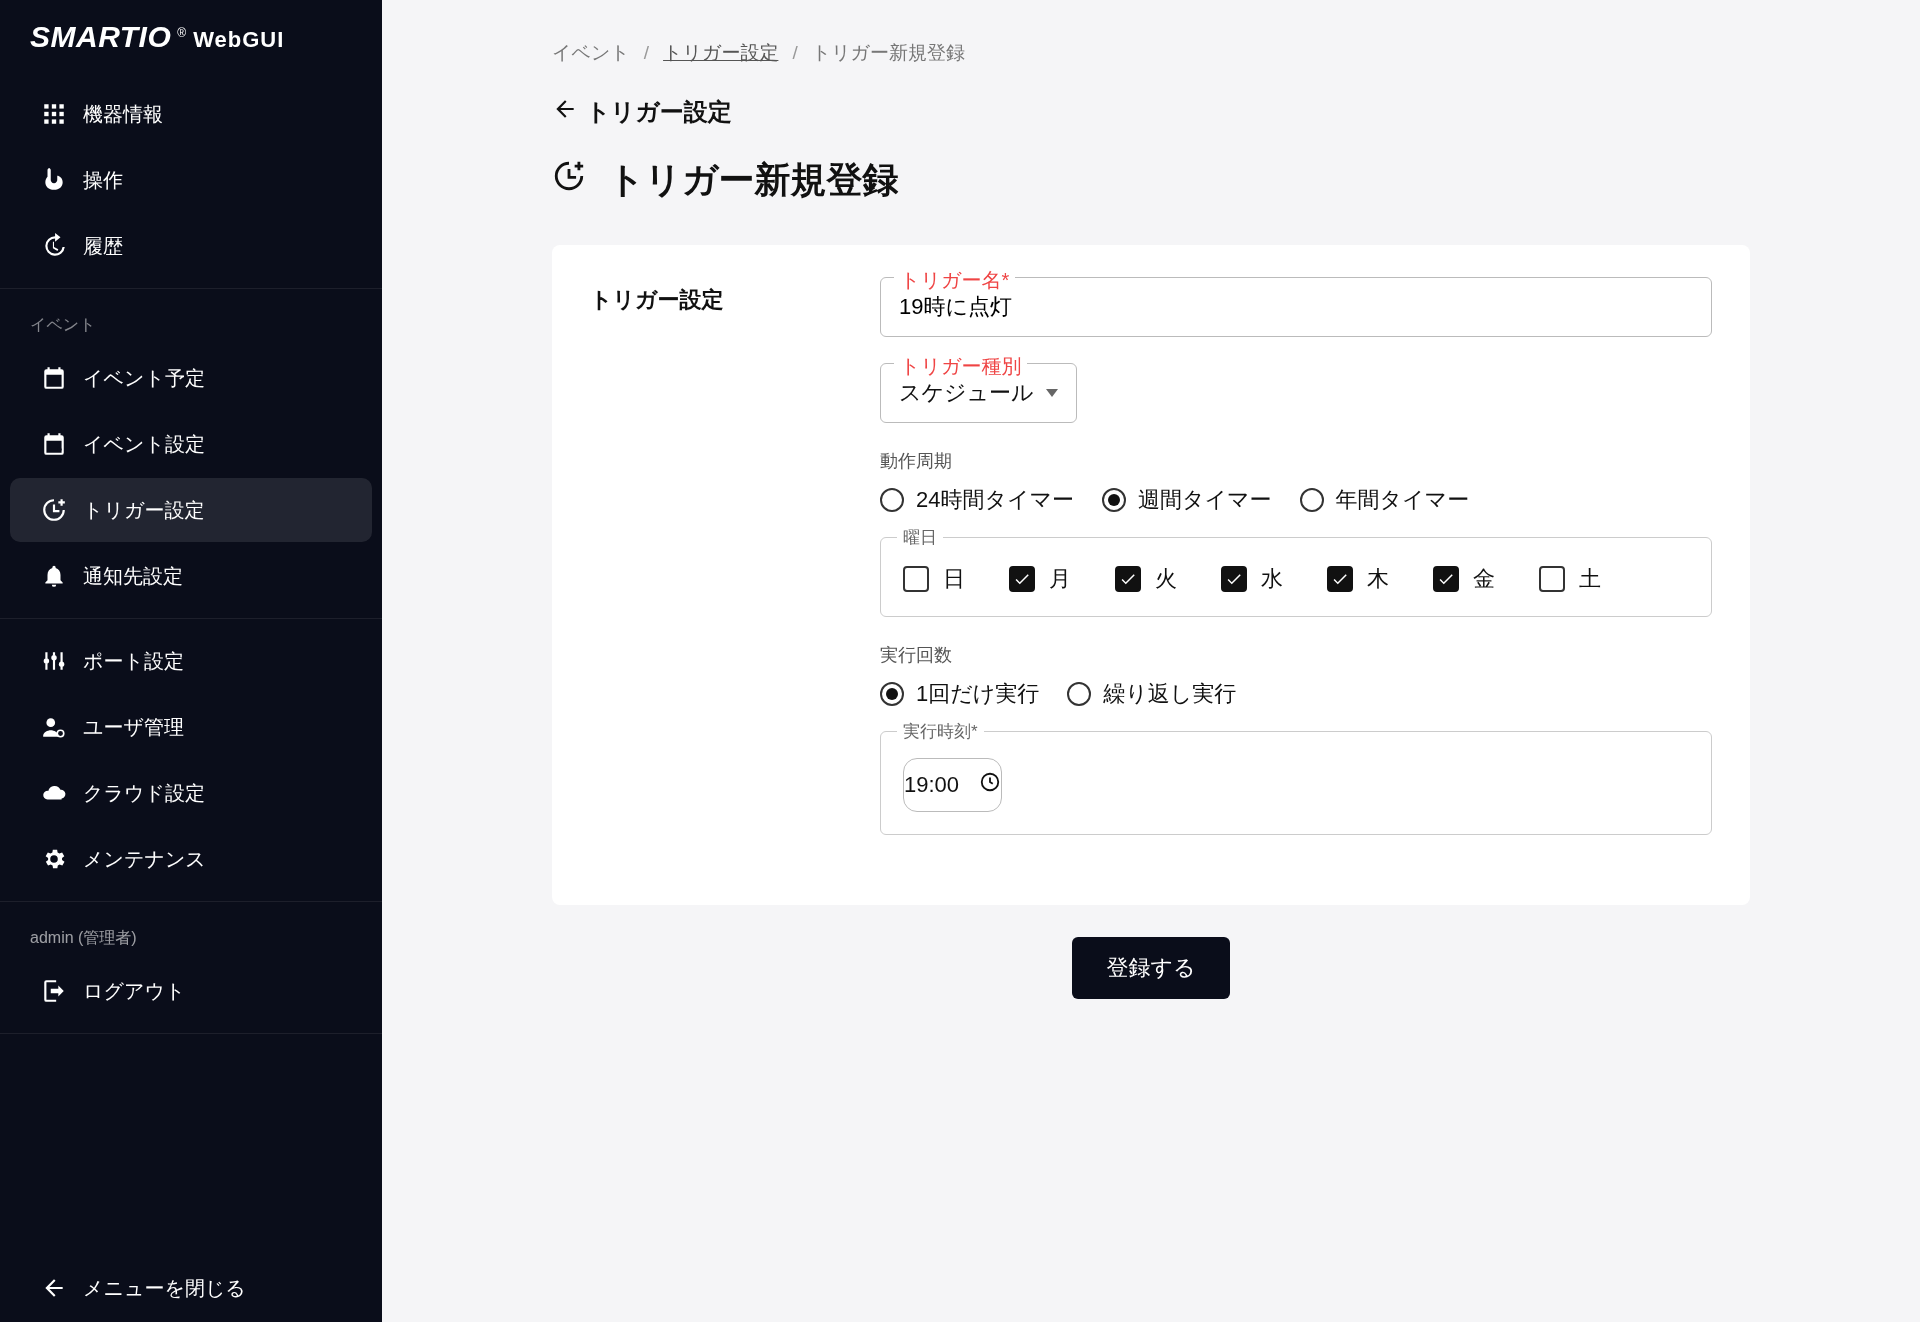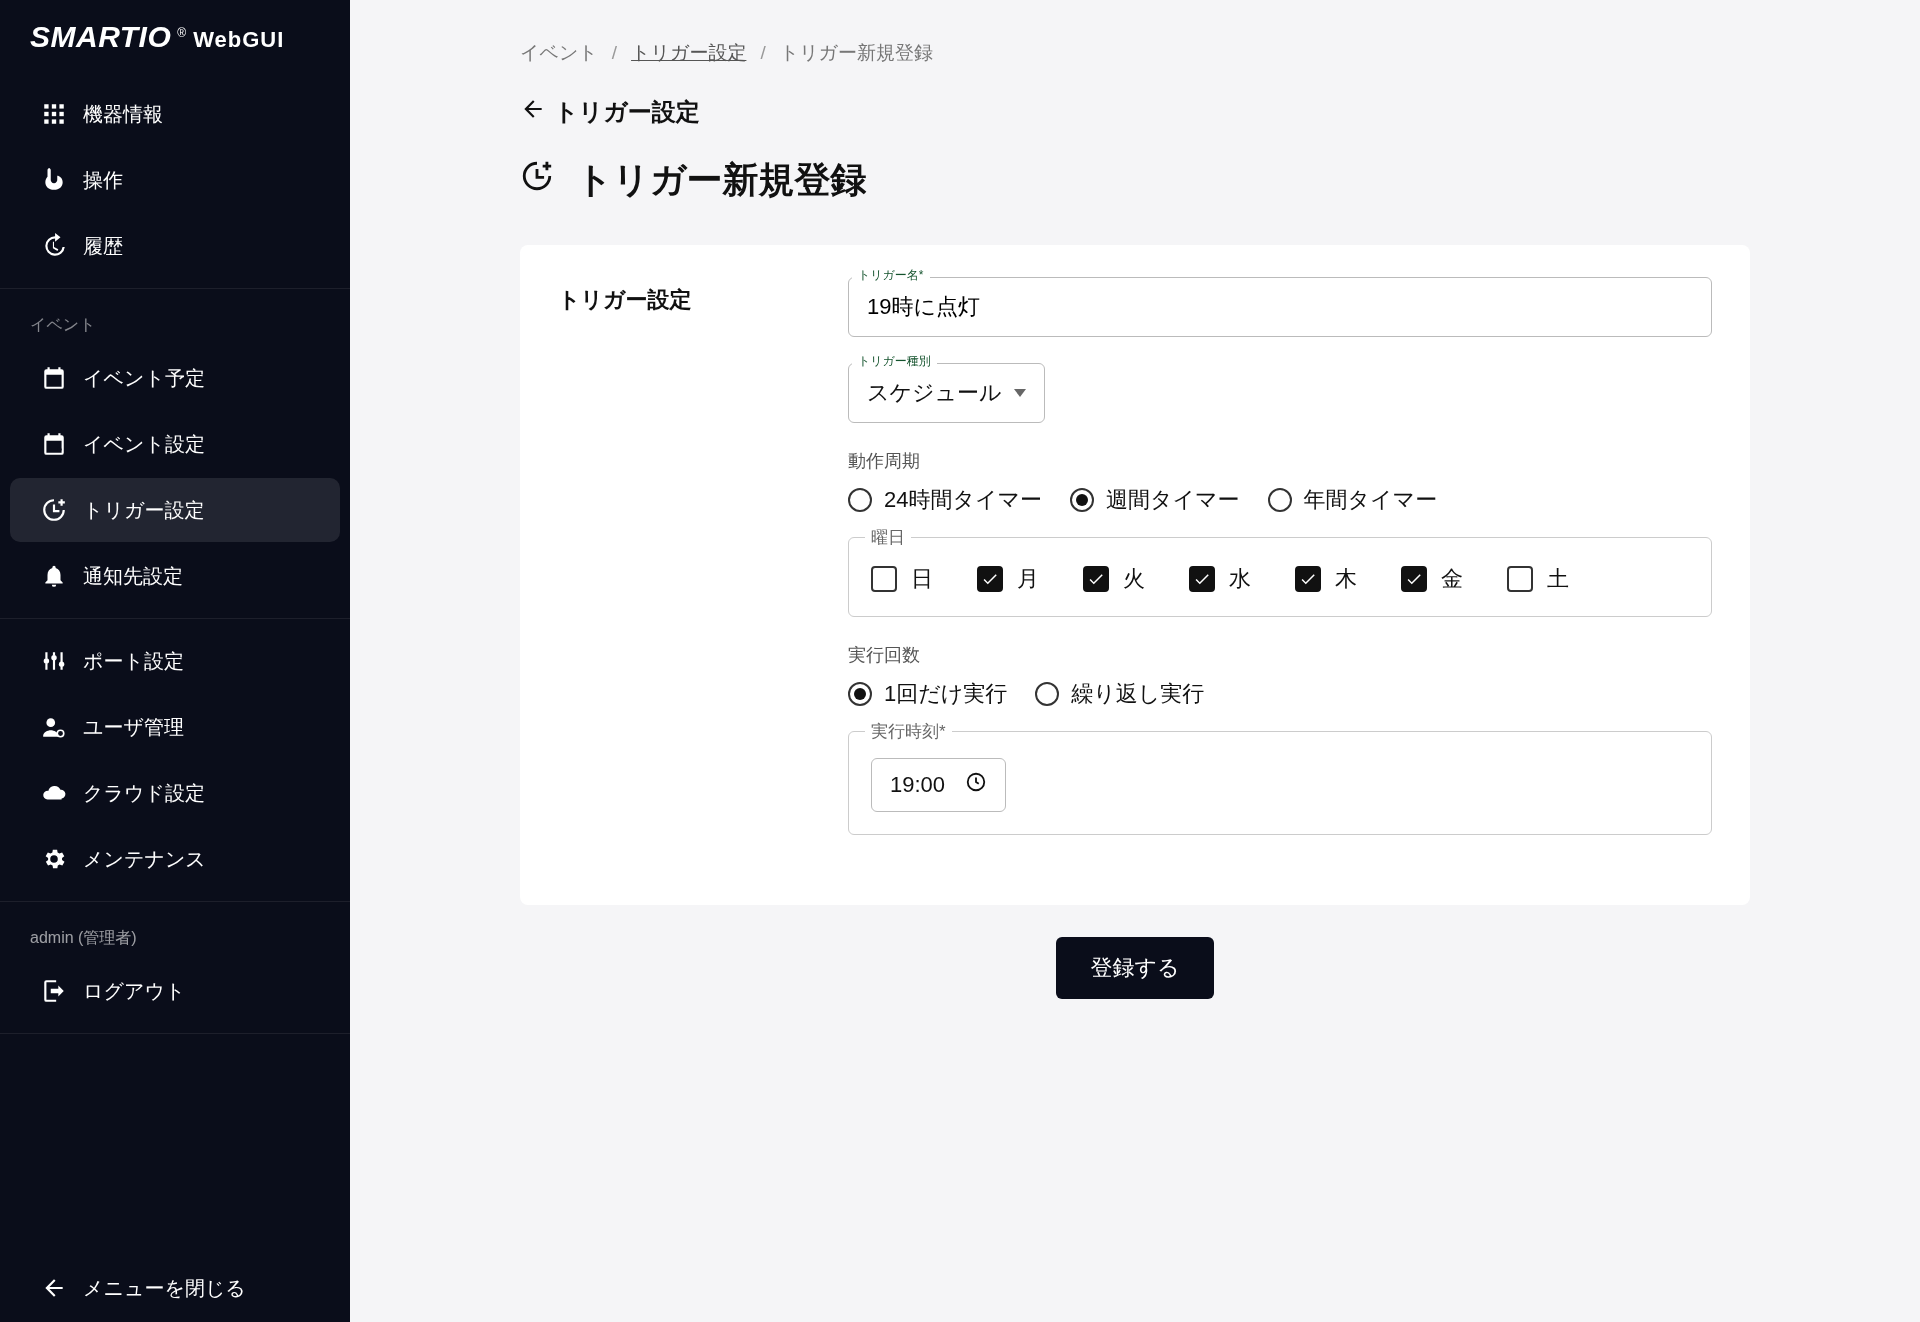--- a/index.html
+++ b/index.html
@@ -6,21 +6,21 @@
 body {
   font-family: -apple-system, BlinkMacSystemFont, "Segoe UI", "Hiragino Sans", "Hiragino Kaku Gothic ProN", Meiryo, sans-serif;
   background: #f5f5f7;
   color: #111;
   width: 1920px;
   height: 1322px;
   overflow: hidden;
 }
 .layout { display: flex; height: 100%; }
 .sidebar {
-  width: 350px;
+  width: 382px;
   background: #0a0d1a;
   color: #fff;
   display: flex;
   flex-direction: column;
   overflow-y: auto;
 }
 .logo {
   padding: 20px 30px 18px;
   font-weight: 900;
   font-size: 28px;
@@ -105,25 +105,25 @@
   width: 270px;
   font-size: 22px;
   font-weight: 700;
   padding-top: 8px;
 }
 .card-body { flex: 1; }
 .field { margin-bottom: 26px; position: relative; }
 .floating-label {
   position: absolute;
   top: -10px;
-  left: 4px;
+  left: 14px;
   background: #fff;
   padding: 0 6px;
-  font-size: 12px;
-  color: #14532d;
+  font-size: 20px;
+  color: #ef4444;
 }
 .text-input {
   width: 100%;
   border: 1px solid #bbb;
   border-radius: 6px;
   padding: 16px 18px;
   font-size: 22px;
   background: #fff;
 }
 .select-wrap {
@@ -192,22 +192,22 @@
   width: 26px; height: 26px; border: 2px solid #333; border-radius: 4px;
   display: flex; align-items: center; justify-content: center;
 }
 .chk.checked { background: #111; border-color: #111; }
 .chk.checked svg { width: 18px; height: 18px; }
 .time-input {
   display: inline-flex;
   align-items: center;
   gap: 20px;
   border: 1px solid #bbb;
-  border-radius: 6px;
-  padding: 12px 18px;
+  border-radius: 14px;
+  padding: 12px 0;
   font-size: 22px;
 }
 .time-input svg { width: 22px; height: 22px; }
 .actions { text-align: center; margin-top: 32px; }
 .primary-btn {
   background: #0a0d1a;
   color: #fff;
   border: none;
   border-radius: 6px;
   padding: 16px 34px;

